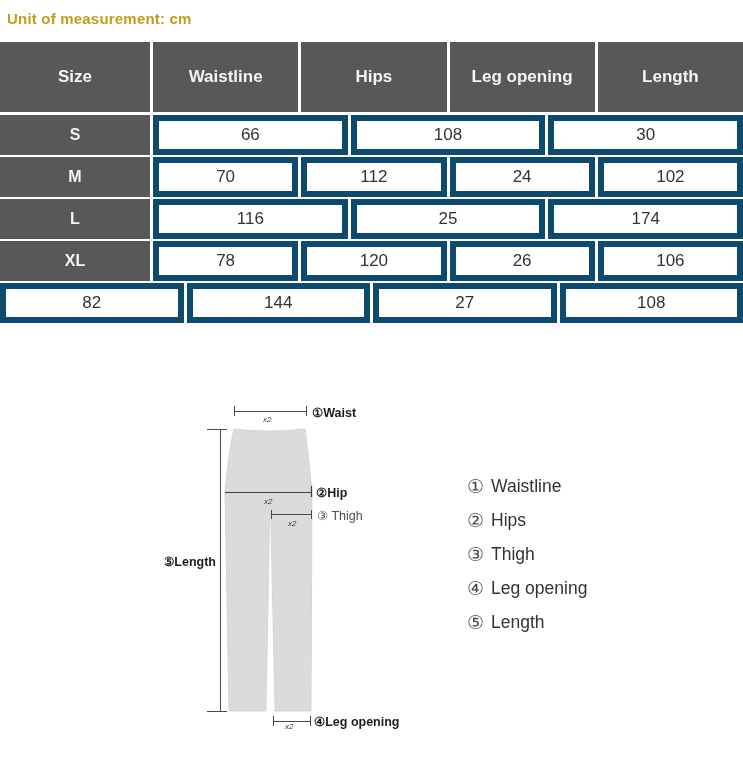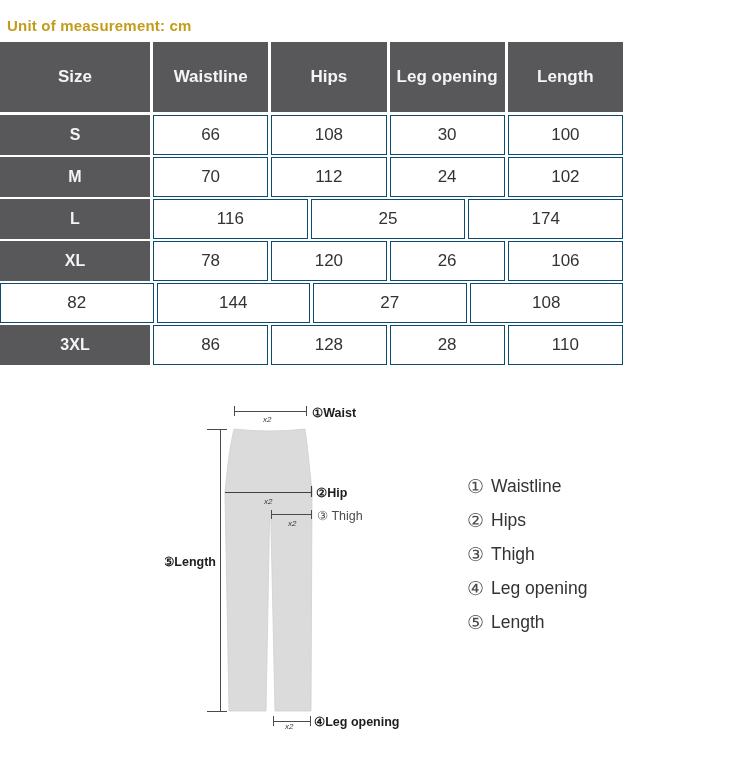--- a/index.html
+++ b/index.html
@@ -1,34 +1,34 @@
 <!DOCTYPE html>
 <html><head>
 <meta charset="utf-8">
 <style>
   html,body{margin:0;padding:0;background:#fff;}
   #page{position:relative;width:743px;height:764px;background:#fff;
         font-family:"Liberation Sans",sans-serif;overflow:hidden;}
 
   
-  .page-title{position:absolute;left:7px;top:17px;font-size:15px;font-weight:bold;
+  .page-title{position:absolute;left:7px;top:10px;font-size:15px;font-weight:bold;
               color:#C49C1B;letter-spacing:0.2px;}
 
   
-  .size-table{position:absolute;left:0;top:42px;width:623px;
+  .size-table{position:absolute;left:0;top:42px;width:743px;
               display:flex;flex-direction:column;gap:2px;}
   .t-row{display:flex;gap:3px;height:40px;}
   .t-row.header{height:70px;margin-bottom:1px;}
   .cell{display:flex;align-items:center;justify-content:center;box-sizing:border-box;}
   .cell.dark{background:#58585A;color:#F4F4F4;flex:0 0 150px;}
   .header .cell{background:#58585A;color:#F4F4F4;font-size:17px;font-weight:600;}
   .header .cell.first{flex:0 0 150px;}
   .header .cell:not(.first){flex:1;}
   .cell.size-label{font-size:16px;font-weight:bold;}
-  .cell.val{flex:1;background:#fff;border:1px solid #0c4a6e;
+  .cell.val{flex:1;background:#fff;border:6px solid #0c4a6e;
             font-size:17px;color:#333;}
 
   
   .diagram-svg{position:absolute;left:165px;top:393px;width:295px;height:349px;}
   .diagram-svg text{font-family:"Liberation Sans",sans-serif;}
   .mlabel{font-size:12.5px;font-weight:bold;fill:#1d1d1d;}
   .mlabel.light{font-weight:normal;fill:#4d4d4d;}
   .x2{font-size:8px;font-style:italic;fill:#3a3a3a;}
 
   
@@ -50,21 +50,20 @@
       <div class="cell">Hips</div>
       <div class="cell">Leg opening</div>
       <div class="cell">Length</div>
     </div>
 
     <div class="t-row">
       <div class="cell dark size-label">S</div>
       <div class="cell val">66</div>
       <div class="cell val">108</div>
       <div class="cell val">30</div>
-      <div class="cell val">100</div>
     </div>
 
     <div class="t-row">
       <div class="cell dark size-label">M</div>
       <div class="cell val">70</div>
       <div class="cell val">112</div>
       <div class="cell val">24</div>
       <div class="cell val">102</div>
     </div>
 
@@ -83,27 +82,20 @@
       <div class="cell val">106</div>
     </div>
 
     <div class="t-row">
       <div class="cell val">82</div>
       <div class="cell val">144</div>
       <div class="cell val">27</div>
       <div class="cell val">108</div>
     </div>
 
-    <div class="t-row">
-      <div class="cell dark size-label">3XL</div>
-      <div class="cell val">86</div>
-      <div class="cell val">128</div>
-      <div class="cell val">28</div>
-      <div class="cell val">110</div>
-    </div>
   </div>
 
   <svg class="diagram-svg" viewBox="165 393 295 349" xmlns="http://www.w3.org/2000/svg">
 
     <path d="M 234,429 Q 270,433 305,429
              C 308,450 310,472 312,492
              L 311,711 L 275,711 L 270.8,517
              L 269.6,517 L 266,711 L 229,711
              L 225,492
              C 227,471 229,450 234,429 Z" fill="#DBDBDB" stroke="#CFCFCF" stroke-width="0.8"></path>

